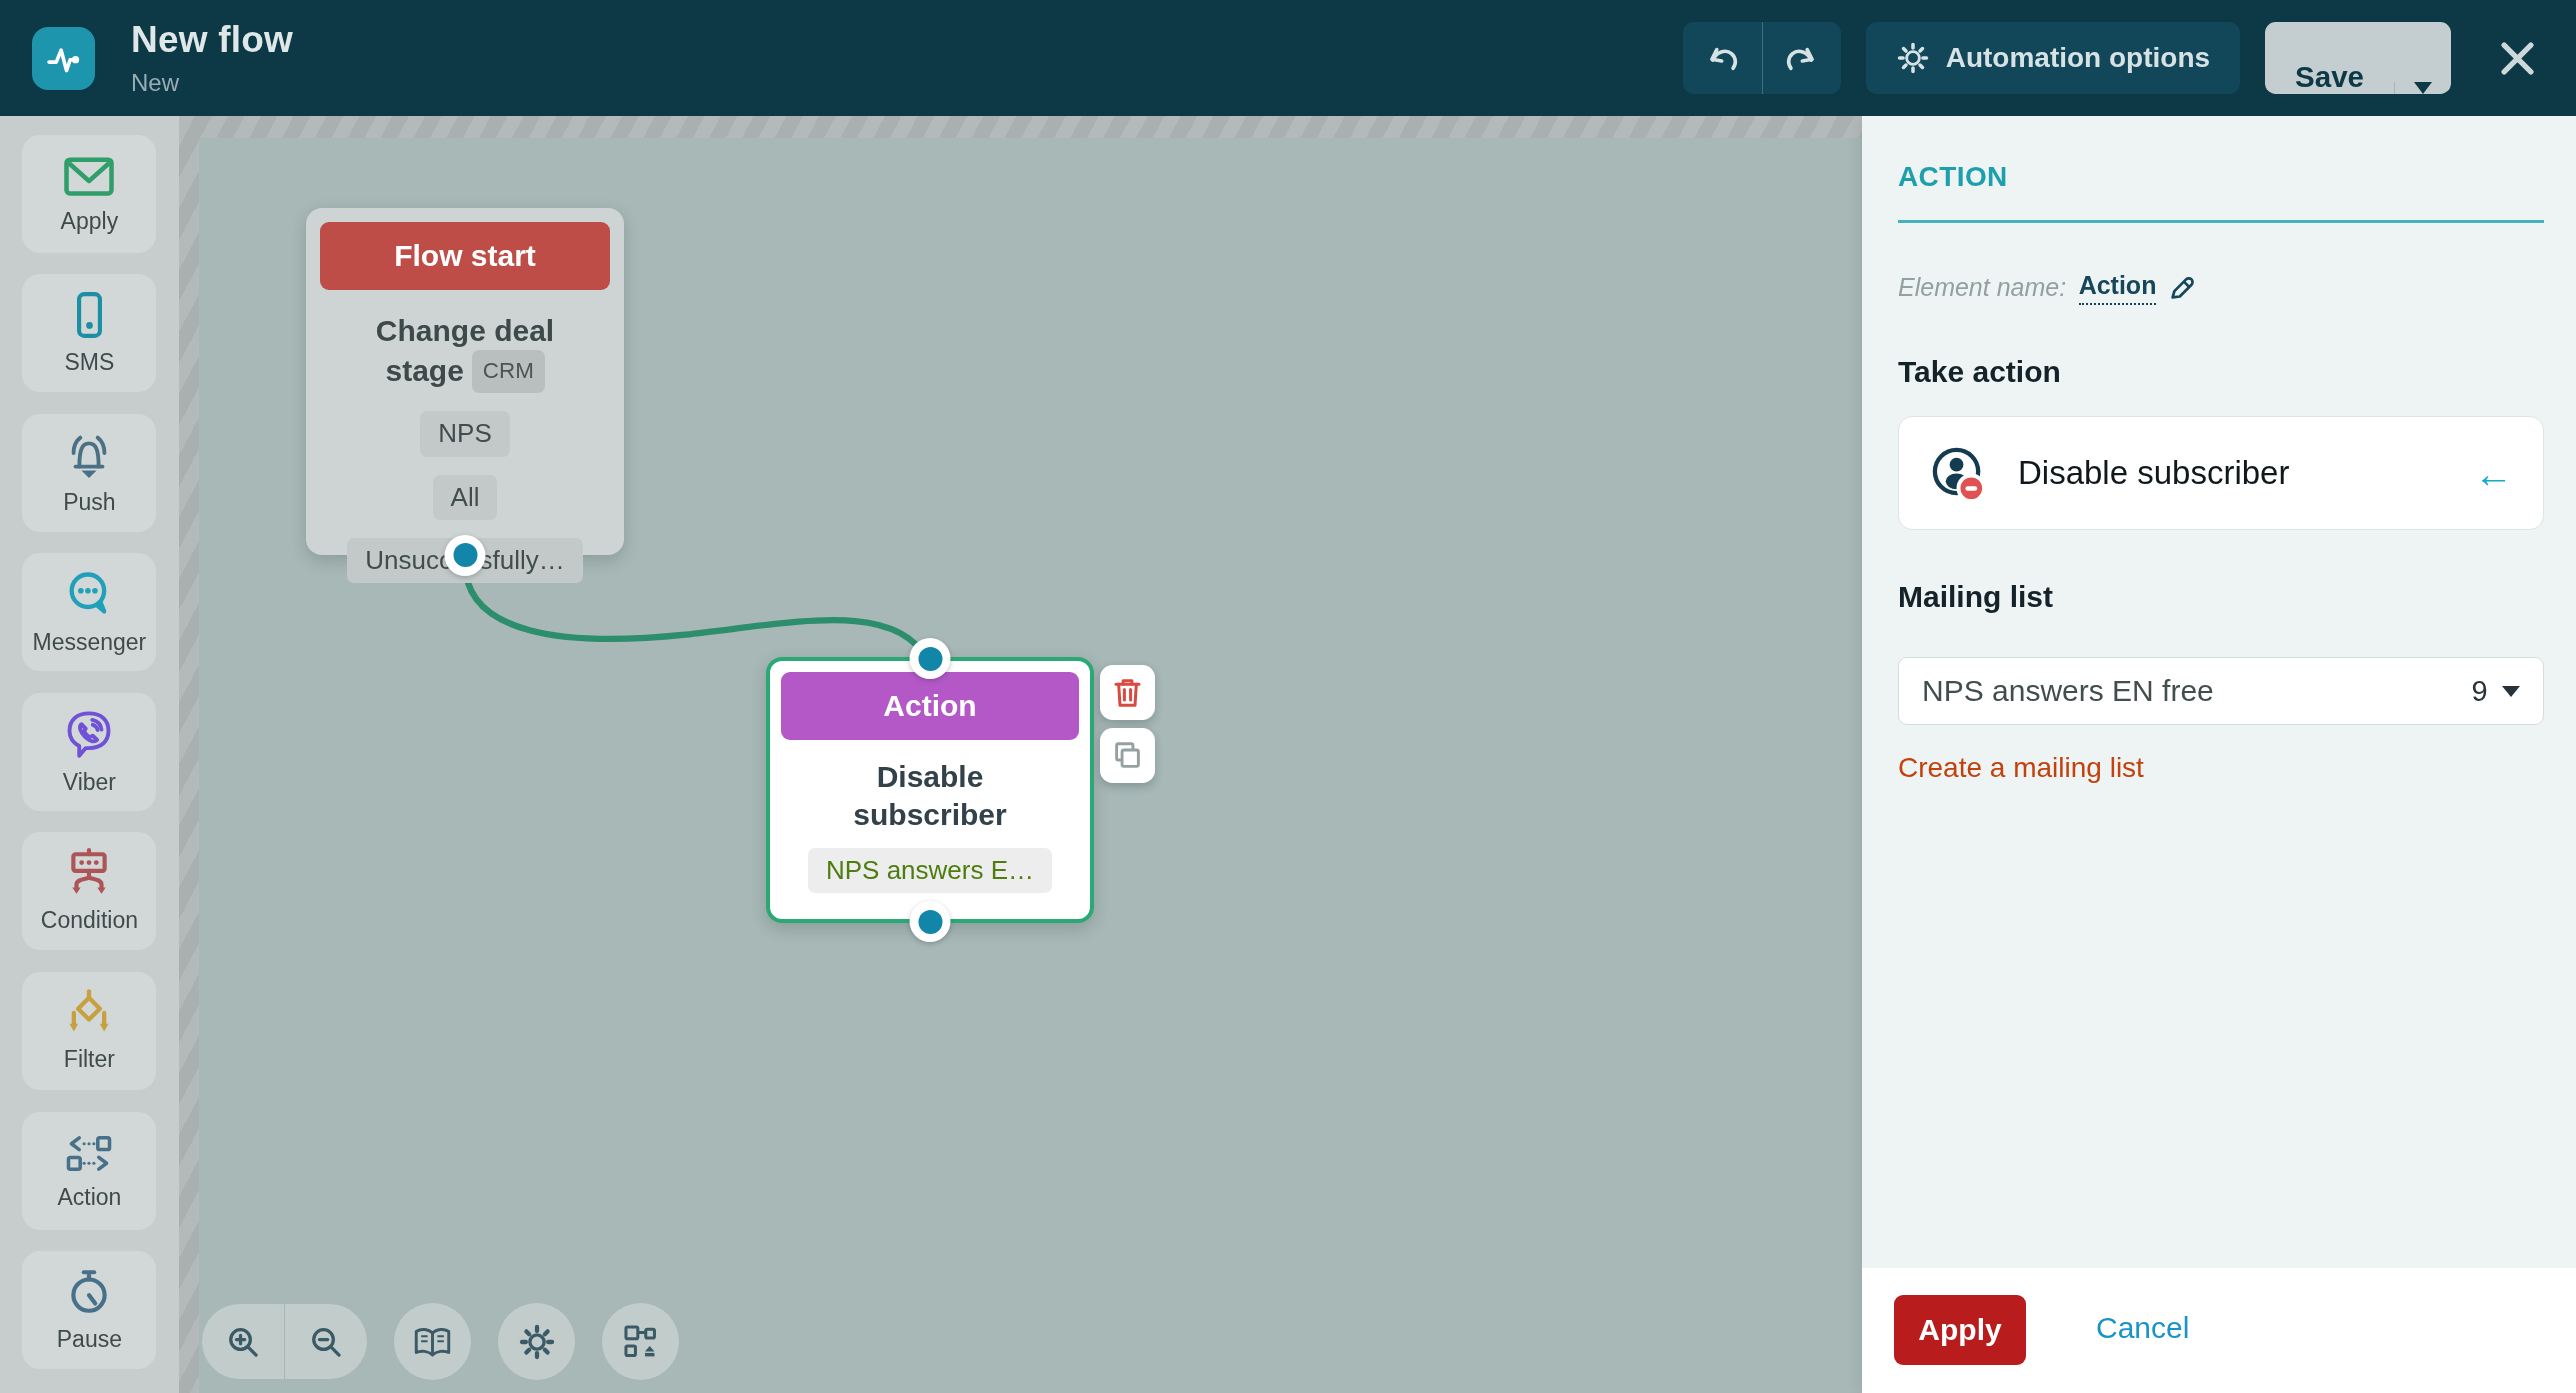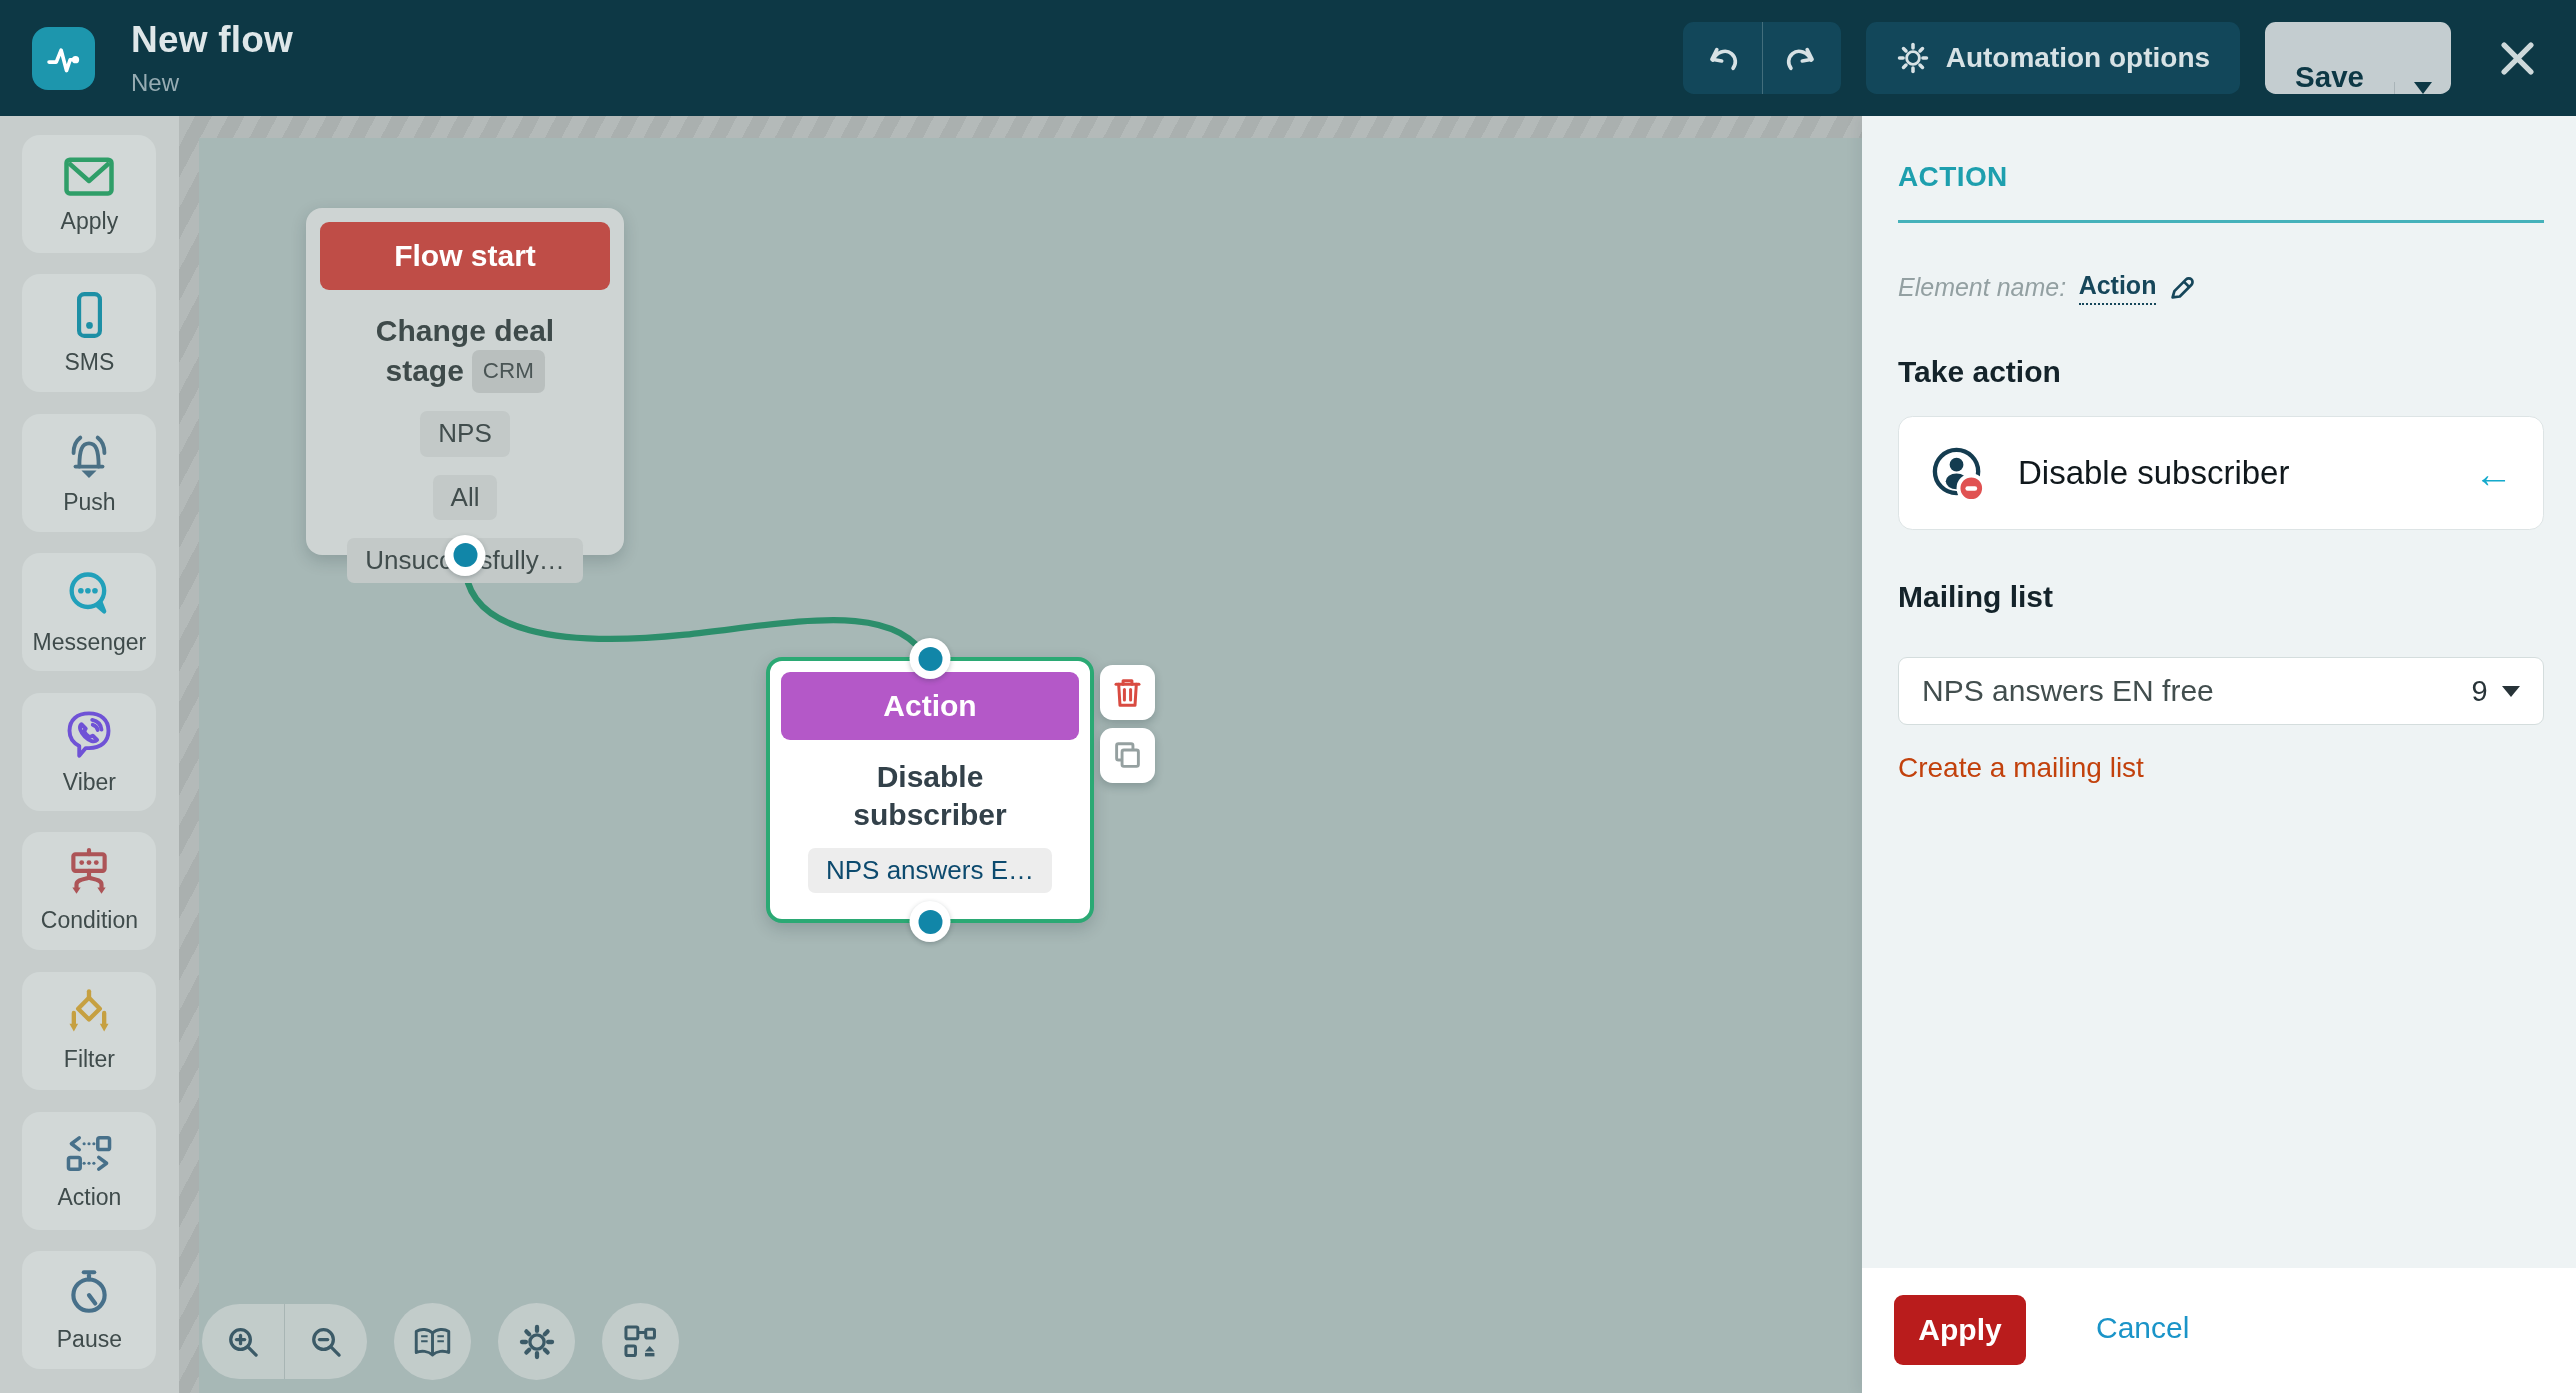--- a/index.html
+++ b/index.html
@@ -50,21 +50,21 @@
   .head-purple { background:#b458c8; }
   .node-title { margin:21.5px auto 0; max-width:233px; text-align:center;
                 font-size:30px; font-weight:700; color:#3e4a4a; line-height:38px; }
   .crm-badge { display:inline-block; background:#b9bfbe; color:#4a5555; font-size:22.4px; font-weight:400;
                padding:2.7px 10.7px; border-radius:7.2px; vertical-align:2.7px; }
   .pill { display:block; width:max-content; margin:18px auto 0; background:#c3c9c8; color:#414d4d;
           font-size:26px; padding:7.2px 18px; border-radius:7.2px; }
   .node-action { left:587px; top:541px; width:328px; height:266px; background:#fff; border:4.5px solid #2ba974; }
   .node-action .node-head { margin:10.7px 10.7px 0 10.7px; }
   .node-action .node-title { margin-top:18px; max-width:215px; color:#33414a; }
-  .pill-light { background:#ededed; color:#0c4a6e; margin-top:14.3px; }
+  .pill-light { background:#ededed; color:#4d7c0f; margin-top:14.3px; }
 
   .port { position:absolute; width:41px; height:41px; border-radius:50%; background:#fff;
           display:flex; align-items:center; justify-content:center; box-shadow:0 1.8px 5.4px rgba(20,40,45,.25); }
   .port-inner { width:24px; height:24px; border-radius:50%; background:#1186a8; }
 
   .node-tool { position:absolute; width:55px; height:55px; border-radius:12.5px; background:#fff;
                box-shadow:0 3.6px 9px rgba(20,40,45,.22); display:flex; align-items:center; justify-content:center; cursor:pointer; }
 
   .canvas-toolbar { position:absolute; left:23px; top:1187px; display:flex; align-items:center; gap:27px; }
   .zoom-pill { width:165px; height:75px; border-radius:38px; background:rgba(196,205,204,.92); display:flex; overflow:hidden; }

